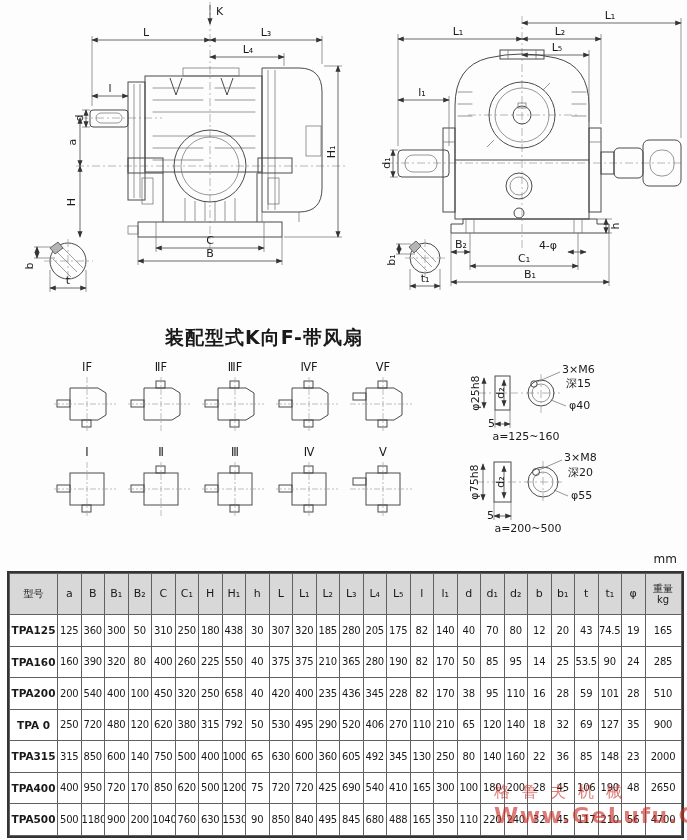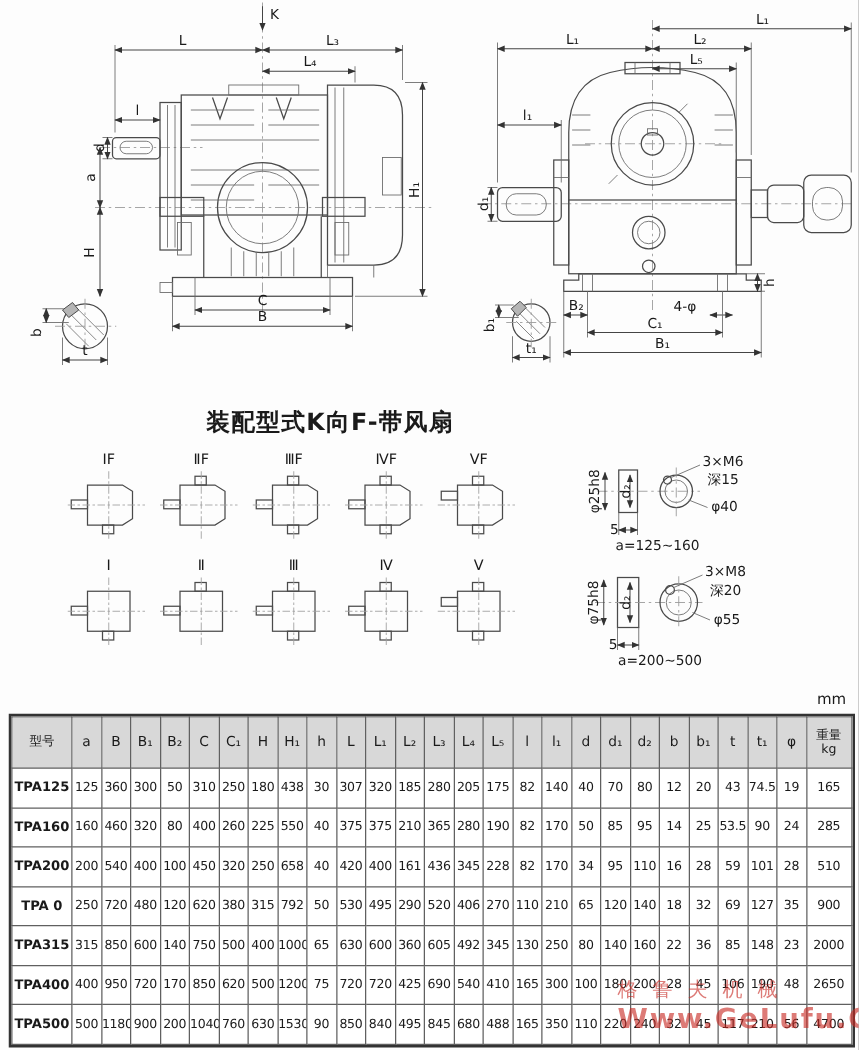--- a/index.html
+++ b/index.html
@@ -531,21 +531,21 @@
             <td>12</td>
             <td>20</td>
             <td>43</td>
             <td>74.5</td>
             <td>19</td>
             <td>165</td>
           </tr>
           <tr>
             <td class="model">TPA160</td>
             <td>160</td>
-            <td>460</td>
+            <td>390</td>
             <td>320</td>
             <td>80</td>
             <td>400</td>
             <td>260</td>
             <td>225</td>
             <td>550</td>
             <td>40</td>
             <td>375</td>
             <td>375</td>
             <td>210</td>
@@ -570,27 +570,27 @@
             <td>540</td>
             <td>400</td>
             <td>100</td>
             <td>450</td>
             <td>320</td>
             <td>250</td>
             <td>658</td>
             <td>40</td>
             <td>420</td>
             <td>400</td>
-            <td>161</td>
+            <td>235</td>
             <td>436</td>
             <td>345</td>
             <td>228</td>
             <td>82</td>
             <td>170</td>
-            <td>34</td>
+            <td>38</td>
             <td>95</td>
             <td>110</td>
             <td>16</td>
             <td>28</td>
             <td>59</td>
             <td>101</td>
             <td>28</td>
             <td>510</td>
           </tr>
           <tr>

